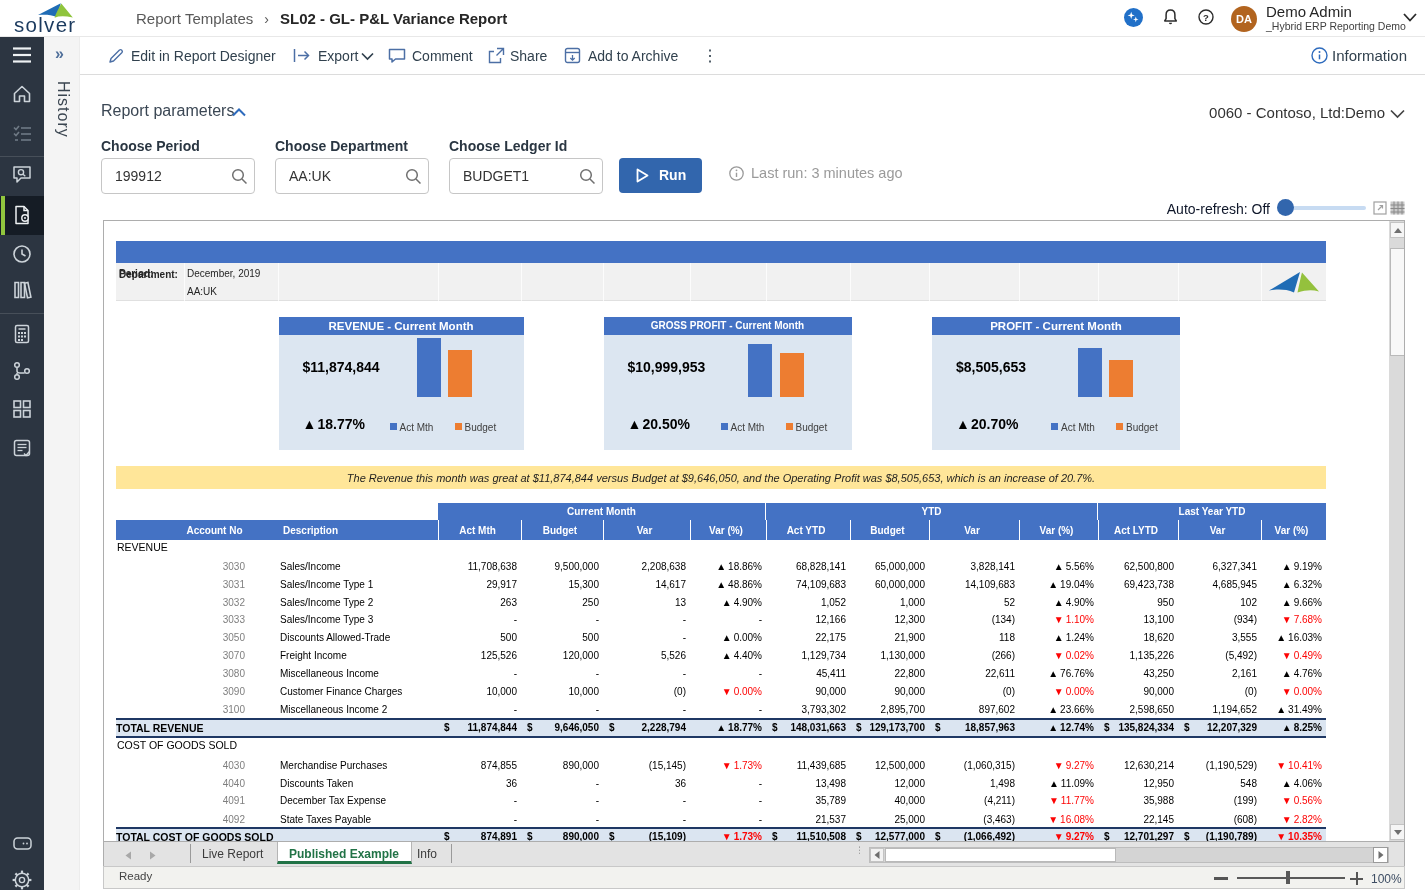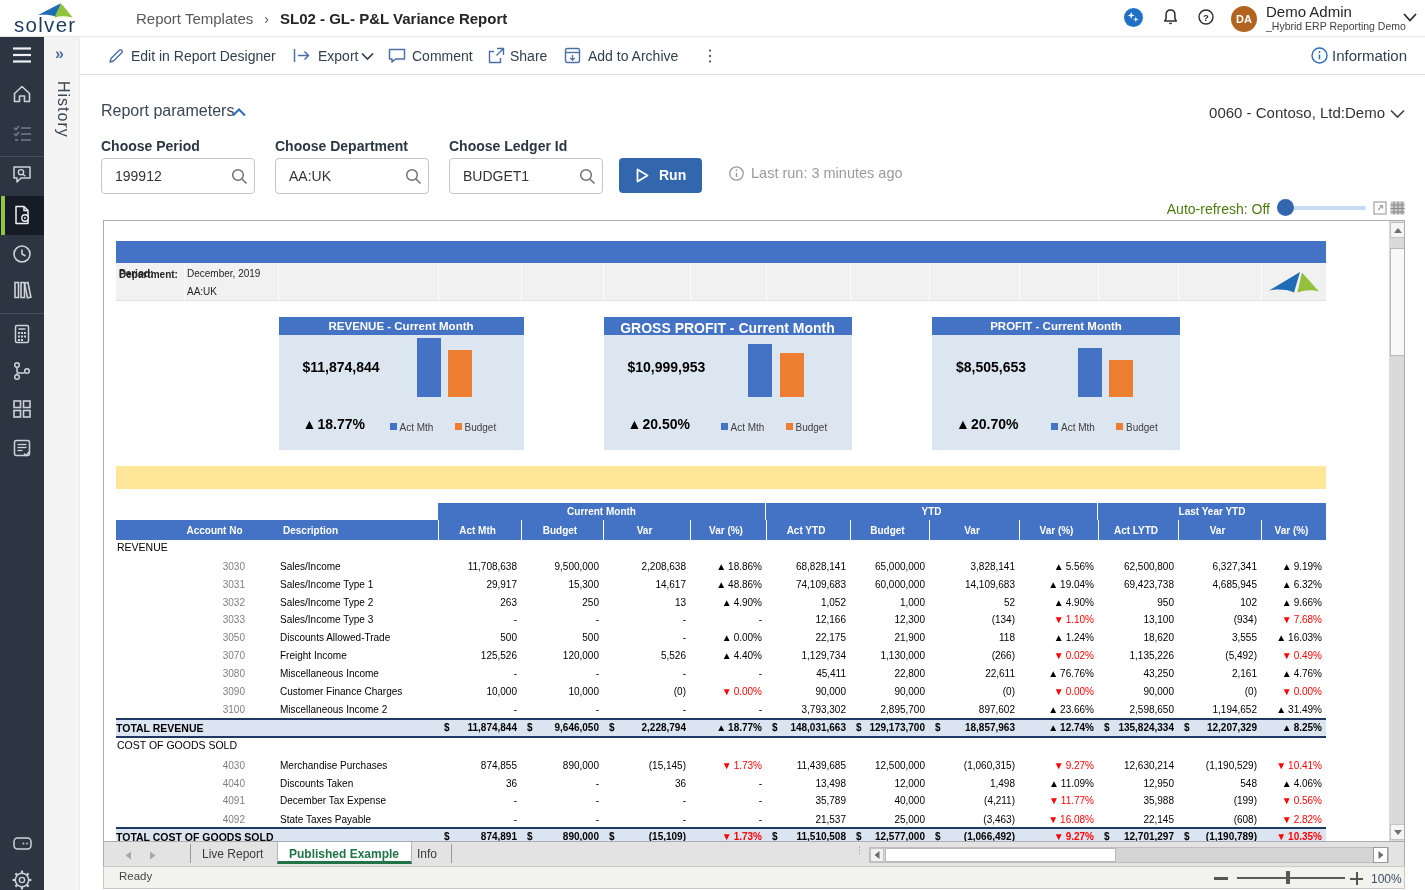--- a/index.html
+++ b/index.html
@@ -302,21 +302,21 @@
     <div style="position:absolute;left:40px;top:9px;color:#fff;font-size:14px;font-weight:700">Run</div>
   </div>
 <div class="abs" style="left:729px;top:166px">
     <svg width="15" height="15" viewBox="0 0 15 15">
       <circle cx="7.5" cy="7.5" r="6.7" fill="none" stroke="#9a9a9a" stroke-width="1.3"></circle>
       <line x1="7.5" y1="6.7" x2="7.5" y2="11" stroke="#9a9a9a" stroke-width="1.4"></line>
       <circle cx="7.5" cy="4.3" r="0.9" fill="#9a9a9a"></circle>
     </svg>
   </div>
 <div class="abs" style="left:751px;top:165px;font-size:14.5px;color:#9a9a9a">Last run: 3 minutes ago</div>
-<div class="abs" style="right:155px;top:201px;font-size:14px;color:#4d7c0f">Auto-refresh: Off</div>
+<div class="abs" style="right:155px;top:201px;font-size:14px;color:#0f172a">Auto-refresh: Off</div>
 <div class="abs" style="left:1285px;top:206px;width:81px;height:4px;background:#c7dbf2;border-radius:2px"></div>
 <div class="abs" style="left:1277px;top:199px;width:17px;height:17px;border-radius:50%;background:#3266ad"></div>
 <div class="abs" style="left:1373px;top:201px">
     <svg width="14" height="14" viewBox="0 0 14 14">
       <rect x="1" y="1" width="12" height="12" fill="none" stroke="#a0a0a0" stroke-width="1.2"></rect>
       <path d="M5 9 L9.5 4.5 M6.5 4.5 h3 v3" fill="none" stroke="#a0a0a0" stroke-width="1.2"></path>
     </svg>
   </div>
 <div class="abs" style="left:1390px;top:201px">
     <svg width="15" height="14" viewBox="0 0 15 14">
@@ -362,21 +362,21 @@
 <div class="abs" style="left:174.5px;top:114px;width:245px;height:115px;background:#dce6f1"></div>
 <div class="r b" style="left:198.5px;top:138px;font-size:14px">$11,874,844</div>
 <div class="r b" style="left:198.5px;top:195px;font-size:14px">▲ 18.77%</div>
 <div class="abs" style="left:312.5px;top:117px;width:24px;height:59px;background:#4472c4"></div>
 <div class="abs" style="left:343.5px;top:129px;width:24px;height:47px;background:#ed7d31"></div>
 <div class="abs" style="left:285.5px;top:202px;width:7px;height:7px;background:#4472c4"></div>
 <div class="r" style="left:295.5px;top:201px;color:#404040">Act Mth</div>
 <div class="abs" style="left:350.5px;top:202px;width:7px;height:7px;background:#ed7d31"></div>
 <div class="r" style="left:360.5px;top:201px;color:#404040">Budget</div>
 <div class="abs" style="left:499.5px;top:96px;width:248px;height:18px;background:#4472c4"></div>
-<div class="r w ct" style="left:499.5px;top:99px;width:248px;font-size:14px">GROSS PROFIT - Current Month</div>
+<div class="r w ct" style="left:499.5px;top:99px;width:248px;font-size:10px">GROSS PROFIT - Current Month</div>
 <div class="abs" style="left:499.5px;top:114px;width:248px;height:115px;background:#dce6f1"></div>
 <div class="r b" style="left:523.5px;top:138px;font-size:14px">$10,999,953</div>
 <div class="r b" style="left:523.5px;top:195px;font-size:14px">▲ 20.50%</div>
 <div class="abs" style="left:643.5px;top:123px;width:24px;height:53px;background:#4472c4"></div>
 <div class="abs" style="left:675.5px;top:132px;width:24px;height:44px;background:#ed7d31"></div>
 <div class="abs" style="left:616.5px;top:202px;width:7px;height:7px;background:#4472c4"></div>
 <div class="r" style="left:626.5px;top:201px;color:#404040">Act Mth</div>
 <div class="abs" style="left:681.5px;top:202px;width:7px;height:7px;background:#ed7d31"></div>
 <div class="r" style="left:691.5px;top:201px;color:#404040">Budget</div>
 <div class="abs" style="left:828.0px;top:96px;width:248px;height:18px;background:#4472c4"></div>
@@ -384,20 +384,21 @@
 <div class="abs" style="left:828.0px;top:114px;width:248px;height:115px;background:#dce6f1"></div>
 <div class="r b" style="left:852.0px;top:138px;font-size:14px">$8,505,653</div>
 <div class="r b" style="left:852.0px;top:195px;font-size:14px">▲ 20.70%</div>
 <div class="abs" style="left:974.0px;top:127px;width:24px;height:49px;background:#4472c4"></div>
 <div class="abs" style="left:1005.0px;top:139px;width:24px;height:37px;background:#ed7d31"></div>
 <div class="abs" style="left:947.0px;top:202px;width:7px;height:7px;background:#4472c4"></div>
 <div class="r" style="left:957.0px;top:201px;color:#404040">Act Mth</div>
 <div class="abs" style="left:1012.0px;top:202px;width:7px;height:7px;background:#ed7d31"></div>
 <div class="r" style="left:1022.0px;top:201px;color:#404040">Budget</div>
 <div class="abs" style="left:12px;top:245px;width:1210px;height:23px;background:#ffe699"></div>
+<div class="r it ct" style="left:12px;top:251px;width:1210px;font-size:11px;color:#1f1f1f">The Revenue this month was great at $11,874,844 versus Budget at $9,646,050, and the Operating Profit was $8,505,653, which is an increase of 20.7%.</div>
 <div class="abs" style="left:334px;top:282px;width:327px;height:17px;background:#4472c4"></div>
 <div class="abs" style="left:662px;top:282px;width:331px;height:17px;background:#4472c4"></div>
 <div class="abs" style="left:994px;top:282px;width:228px;height:17px;background:#4472c4"></div>
 <div class="r w ct" style="left:334px;top:284.7px;width:327px">Current Month</div>
 <div class="r w ct" style="left:662px;top:284.7px;width:331px">YTD</div>
 <div class="r w ct" style="left:994px;top:284.7px;width:228px">Last Year YTD</div>
 <div class="abs" style="left:12px;top:299px;width:1210px;height:20px;background:#4472c4"></div>
 <div class="abs" style="left:334px;top:299px;width:1px;height:20px;background:#fff"></div>
 <div class="abs" style="left:417px;top:299px;width:1px;height:20px;background:#fff"></div>
 <div class="abs" style="left:499px;top:299px;width:1px;height:20px;background:#fff"></div>

